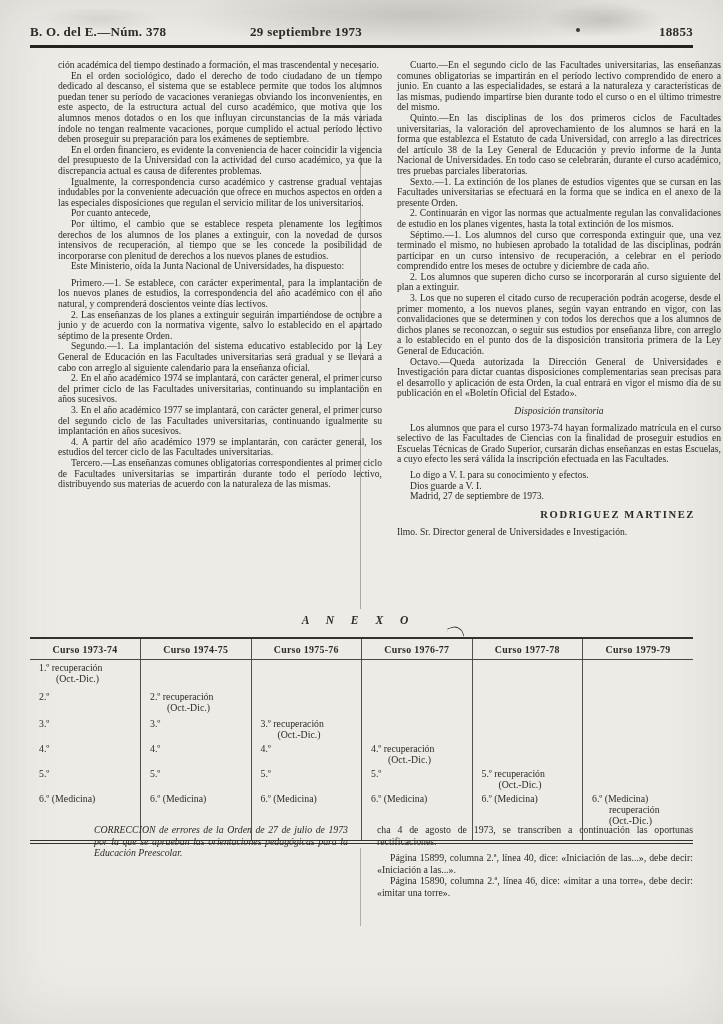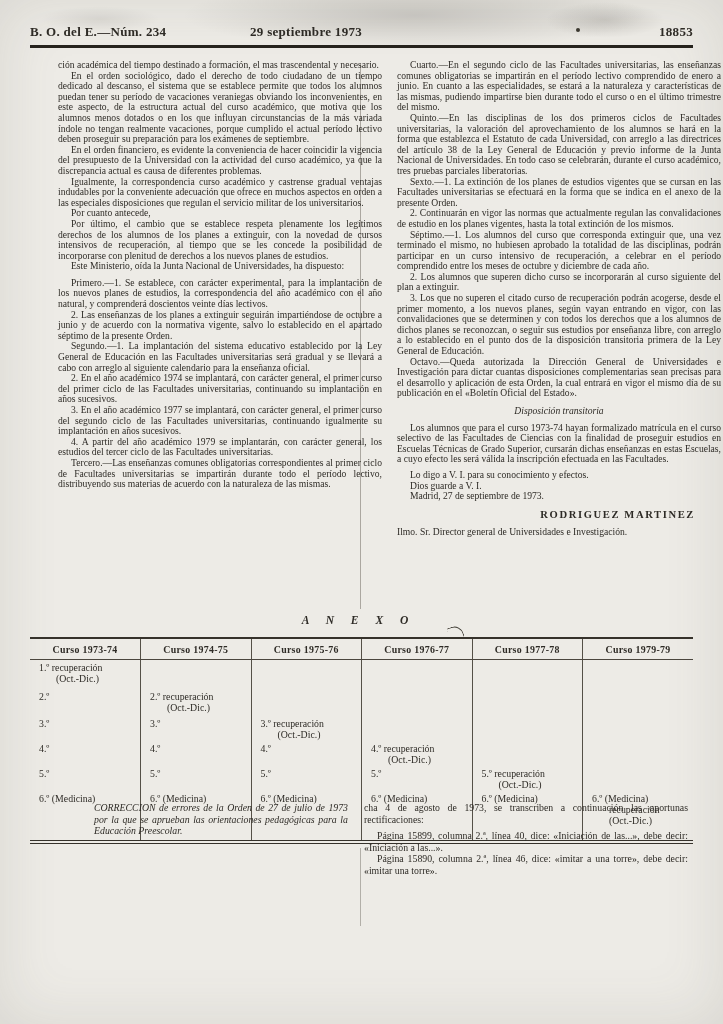--- a/index.html
+++ b/index.html
@@ -65,41 +65,41 @@
   }
   .anexo-table th + th, .anexo-table td + td { border-left:1px solid #555047; }
   .anexo-table td {
     vertical-align:top; padding:2px 3px 1px 26px; text-indent:-17px;
     white-space:pre-line; text-align:left;
   }
   .row-1 td { height:26px; } .row-2 td { height:24px; } .row-3 td { height:22px; }
   .row-4 td { height:22px; } .row-5 td { height:22px; } .row-6 td { height:46px; }
 
   
-  .bottom { position:absolute; left:30px; top:802px; width:663px; display:flex; gap:10px; }
+  .bottom { position:absolute; left:30px; top:824px; width:663px; display:flex; gap:23px; }
   .bcol { width:324px; font-size:9.8px; line-height:11.6px; text-align:justify; }
   .bcol p { margin:0; text-indent:13px; }
   .bcol p.noindent { text-indent:0; }
   .correction-title { font-style:italic; margin:0 6px 9px 64px !important; width:254px;
     text-indent:0 !important; }
   .rect-item { margin-top:5px !important; }
 </style>
 </head>
 <body>
 
 <div class="page">
 
   <div class="smudge smudge-a"></div>
   <div class="smudge smudge-b"></div>
   <div class="smudge smudge-c"></div>
   <div class="ink-dot"></div>
   <div class="pen-mark"></div>
 
   <div class="masthead">
-    <span class="m-issue">B. O. del E.—Núm. 234</span>
+    <span class="m-issue">B. O. del E.—Núm. 378</span>
     <span class="m-date">29 septiembre 1973</span>
     <span class="m-page">18853</span>
   </div>
 
   <div class="v-divider"></div>
 
   <div class="cols">
     <div class="col">
       <p class="noindent">ción académica del tiempo destinado a formación, el mas trascendental y necesario.</p>
       <p>En el orden sociológico, dado el derecho de todo ciudadano de un tiempo dedicado al descanso, el sistema que se establece permite que todos los alumnos puedan tener su período de vacaciones veraniegas obviando los inconvenientes, en este aspecto, de la estructura actual del curso académico, que motiva que los alumnos menos dotados o en los que influyan circunstancias de la más variada índole no tengan realmente vacaciones, porque cumplido el actual período lectivo deben proseguir su preparación para los exámenes de septiembre.</p>

